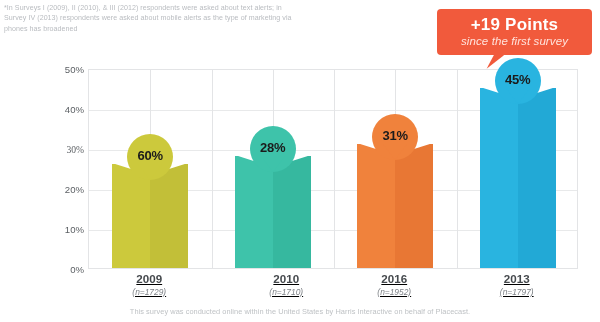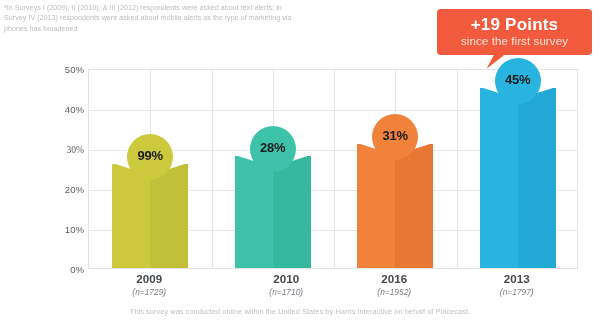--- a/index.html
+++ b/index.html
@@ -43,20 +43,21 @@
   #callout-headline {
     color: #ffffff;
     font-size: 17px;
     font-weight: bold;
     line-height: 19px;
     letter-spacing: 0.2px;
   }
   #callout-sub {
     color: #ffe3dc;
     font-size: 11.5px;
+    font-style: italic;
     line-height: 14px;
     letter-spacing: 0.1px;
   }
   #callout-tail {
     position: absolute;
     left: 496px;
     top: 51px;
     width: 0;
     height: 0;
     border-left: 9px solid #f15a3c;
@@ -189,20 +190,21 @@
     position: absolute;
     left: 88px;
     top: 272px;
     width: 490px;
     height: 34px;
   }
   .xcat {
     position: absolute;
     top: 0;
     text-align: center;
+    text-decoration: underline;
   }
   .xcat-label {
     font-size: 11.6px;
     font-weight: bold;
     color: #45494d;
     line-height: 14px;
   }
   .xcat-n {
     font-size: 8.4px;
     font-style: italic;
@@ -251,21 +253,21 @@
       <div class="vgrid" style="left: 368px;"></div>
       <div class="vgrid" style="left: 429px;"></div>
       <div class="bar" style="left: 23.25px; width: 76px; height: 104px;">
         <div class="bar-left" style="background: rgb(204, 201, 60);"></div>
         <div class="bar-right" style="background: rgb(194, 191, 56);"></div>
         <div class="bar-notch" style="border-left: 38px solid transparent; border-right: 38px solid transparent; border-top: 12px solid rgb(255, 255, 255);"></div>
       </div>
       <div class="pin" style="left: 38.25px; top: 64px;">
         <div class="pin-body" style="background: rgb(204, 201, 60);"></div>
         <div class="pin-point" style="border-top: 16px solid rgb(204, 201, 60);"></div>
-        <div class="pin-label">99%</div>
+        <div class="pin-label">60%</div>
       </div>
       <div class="bar" style="left: 145.75px; width: 76px; height: 112px;">
         <div class="bar-left" style="background: rgb(62, 195, 170);"></div>
         <div class="bar-right" style="background: rgb(54, 184, 159);"></div>
         <div class="bar-notch" style="border-left: 38px solid transparent; border-right: 38px solid transparent; border-top: 12px solid rgb(255, 255, 255);"></div>
       </div>
       <div class="pin" style="left: 160.75px; top: 56px;">
         <div class="pin-body" style="background: rgb(62, 195, 170);"></div>
         <div class="pin-point" style="border-top: 16px solid rgb(62, 195, 170);"></div>
         <div class="pin-label">28%</div>

